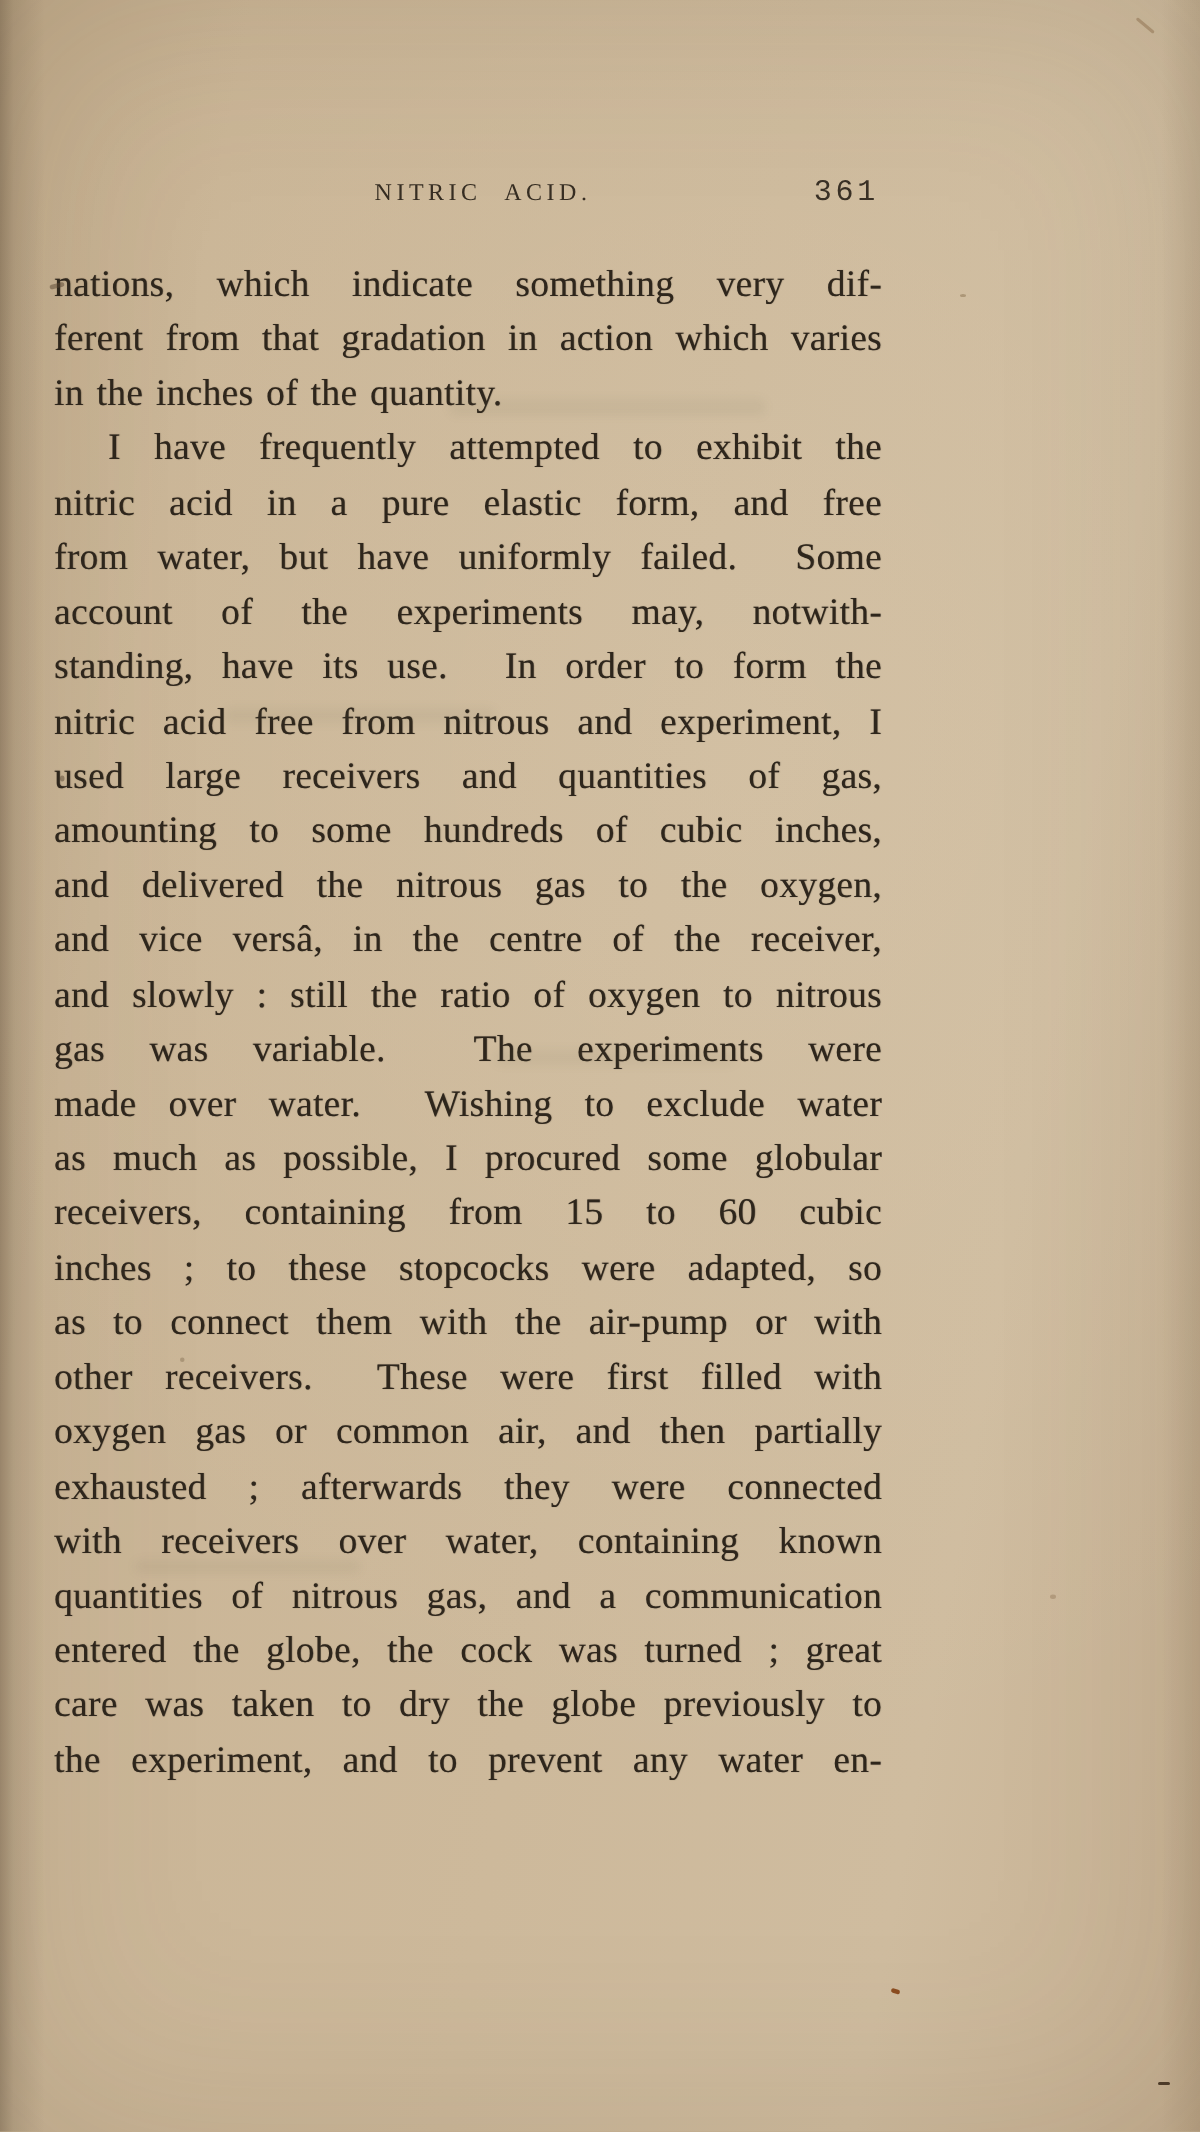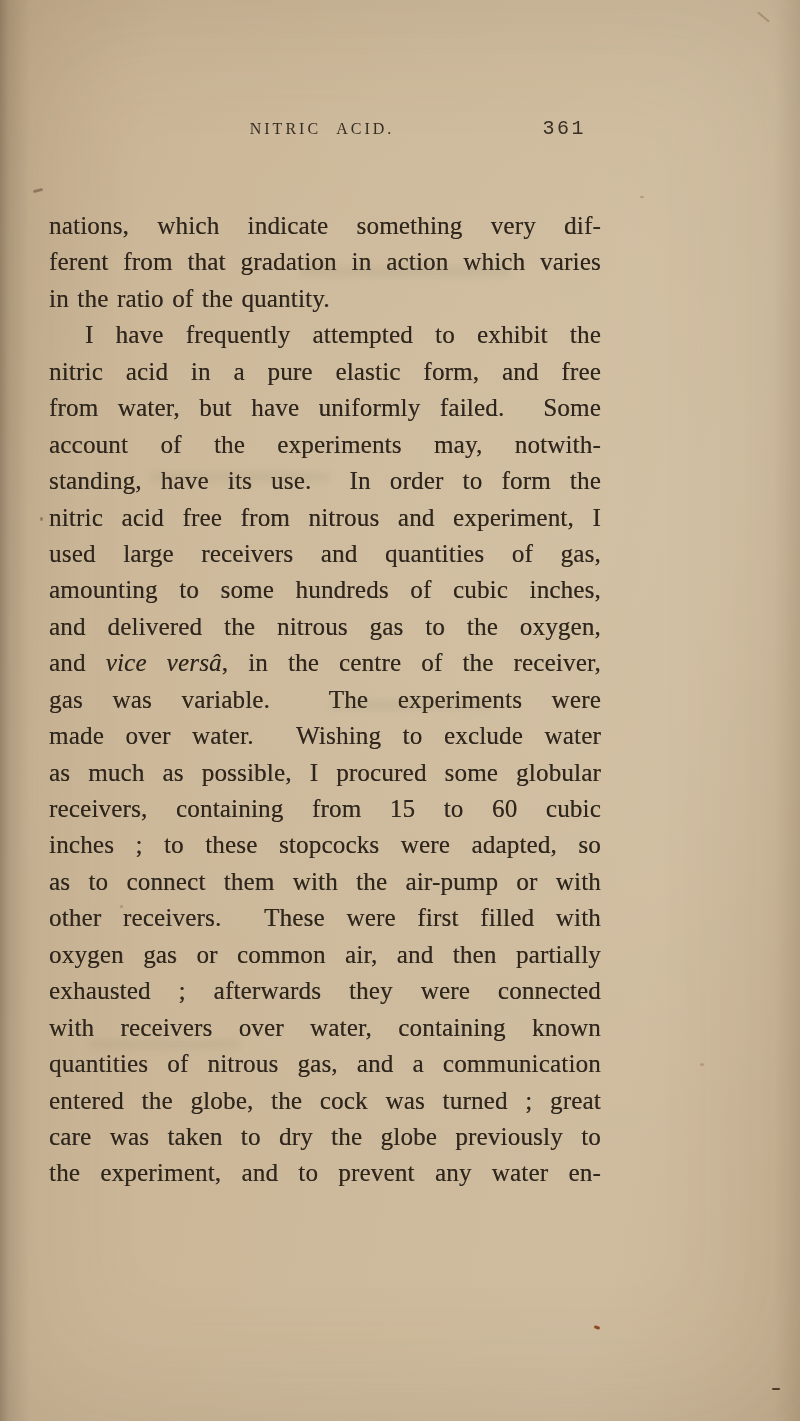--- a/index.html
+++ b/index.html
@@ -32,34 +32,33 @@
     font-size: 16px; letter-spacing: 3px; word-spacing: 9px;
     color: var(--ink); opacity: 0.95;
   }
   .pagenum {
     position: absolute; top: 117px; left: 520px; width: 66px;
     text-align: right;
     font-size: 20px; letter-spacing: 2.5px;
     color: var(--ink); opacity: 0.93; font-family: Liberation Mono, monospace;
   }
   .bodytext {
-    position: absolute; left: 49px; top: 172px; width: 552px;
+    position: absolute; left: 36px; top: 172px; width: 552px;
     color: var(--ink);
     text-shadow: 0.3px 0.3px 0.6px rgba(43,35,25,0.55);
-    margin-top: 36px;
   }
   .line {
     height: 36.45px; line-height: 36.45px;
     font-size: 25px; letter-spacing: 0.2px; word-spacing: 2px;
     text-align: justify; text-align-last: justify; -moz-text-align-last: justify;
     overflow: hidden; white-space: normal;
   }
   .line.no-just { text-align-last: left; -moz-text-align-last: left; }
   .line.indent { padding-left: 36px; }
-  .it { font-style: italic; }
+  .it { }
   
   .ghost {
     position: absolute; background: rgba(96,94,70,0.07);
     filter: blur(3px); border-radius: 4px;
   }
   
   .speck { position: absolute; border-radius: 50%; }
   .sp1 { left: 594px; top: 1326px; width: 6px; height: 3px; background: #8a4c20; border-radius: 2px; transform: rotate(18deg); }
   .sp2 { left: 772px; top: 1388px; width: 8px; height: 2px; background: #4c3a28; border-radius: 1px; }
   .sp3 { left: 756px; top: 16px;  width: 15px; height: 2px; background: rgba(140,110,75,0.5); transform: rotate(40deg); border-radius: 1px; }
@@ -75,31 +74,32 @@
 <div class="page">
   <div class="gutter"></div>
   <div class="edge-right"></div>
 
   <div class="runhead">NITRIC ACID.</div>
   <div class="pagenum">361</div>
 
   <div class="bodytext">
       <div class="line"><span>nations, which indicate something very dif-</span></div>
       <div class="line"><span>ferent from that gradation in action which varies</span></div>
-      <div class="line no-just"><span>in the ratio of the quantity.</span></div>
+      <div class="line no-just"><span>in the inches of the quantity.</span></div>
       <div class="line indent"><span>I have frequently attempted to exhibit the</span></div>
       <div class="line"><span>nitric acid in a pure elastic form, and free</span></div>
       <div class="line"><span>from water, but have uniformly failed.&nbsp; Some</span></div>
       <div class="line"><span>account of the experiments may, notwith-</span></div>
       <div class="line"><span>standing, have its use.&nbsp; In order to form the</span></div>
       <div class="line"><span>nitric acid free from nitrous and experiment, I</span></div>
       <div class="line"><span>used large receivers and quantities of gas,</span></div>
       <div class="line"><span>amounting to some hundreds of cubic inches,</span></div>
       <div class="line"><span>and delivered the nitrous gas to the oxygen,</span></div>
       <div class="line"><span>and </span><span class="it">vice versâ</span><span>, in the centre of the receiver,</span></div>
+      <div class="line"><span>and slowly : still the ratio of oxygen to nitrous</span></div>
       <div class="line"><span>gas was variable.&nbsp; The experiments were</span></div>
       <div class="line"><span>made over water.&nbsp; Wishing to exclude water</span></div>
       <div class="line"><span>as much as possible, I procured some globular</span></div>
       <div class="line"><span>receivers, containing from 15 to 60 cubic</span></div>
       <div class="line"><span>inches ; to these stopcocks were adapted, so</span></div>
       <div class="line"><span>as to connect them with the air-pump or with</span></div>
       <div class="line"><span>other receivers.&nbsp; These were first filled with</span></div>
       <div class="line"><span>oxygen gas or common air, and then partially</span></div>
       <div class="line"><span>exhausted ; afterwards they were connected</span></div>
       <div class="line"><span>with receivers over water, containing known</span></div>

